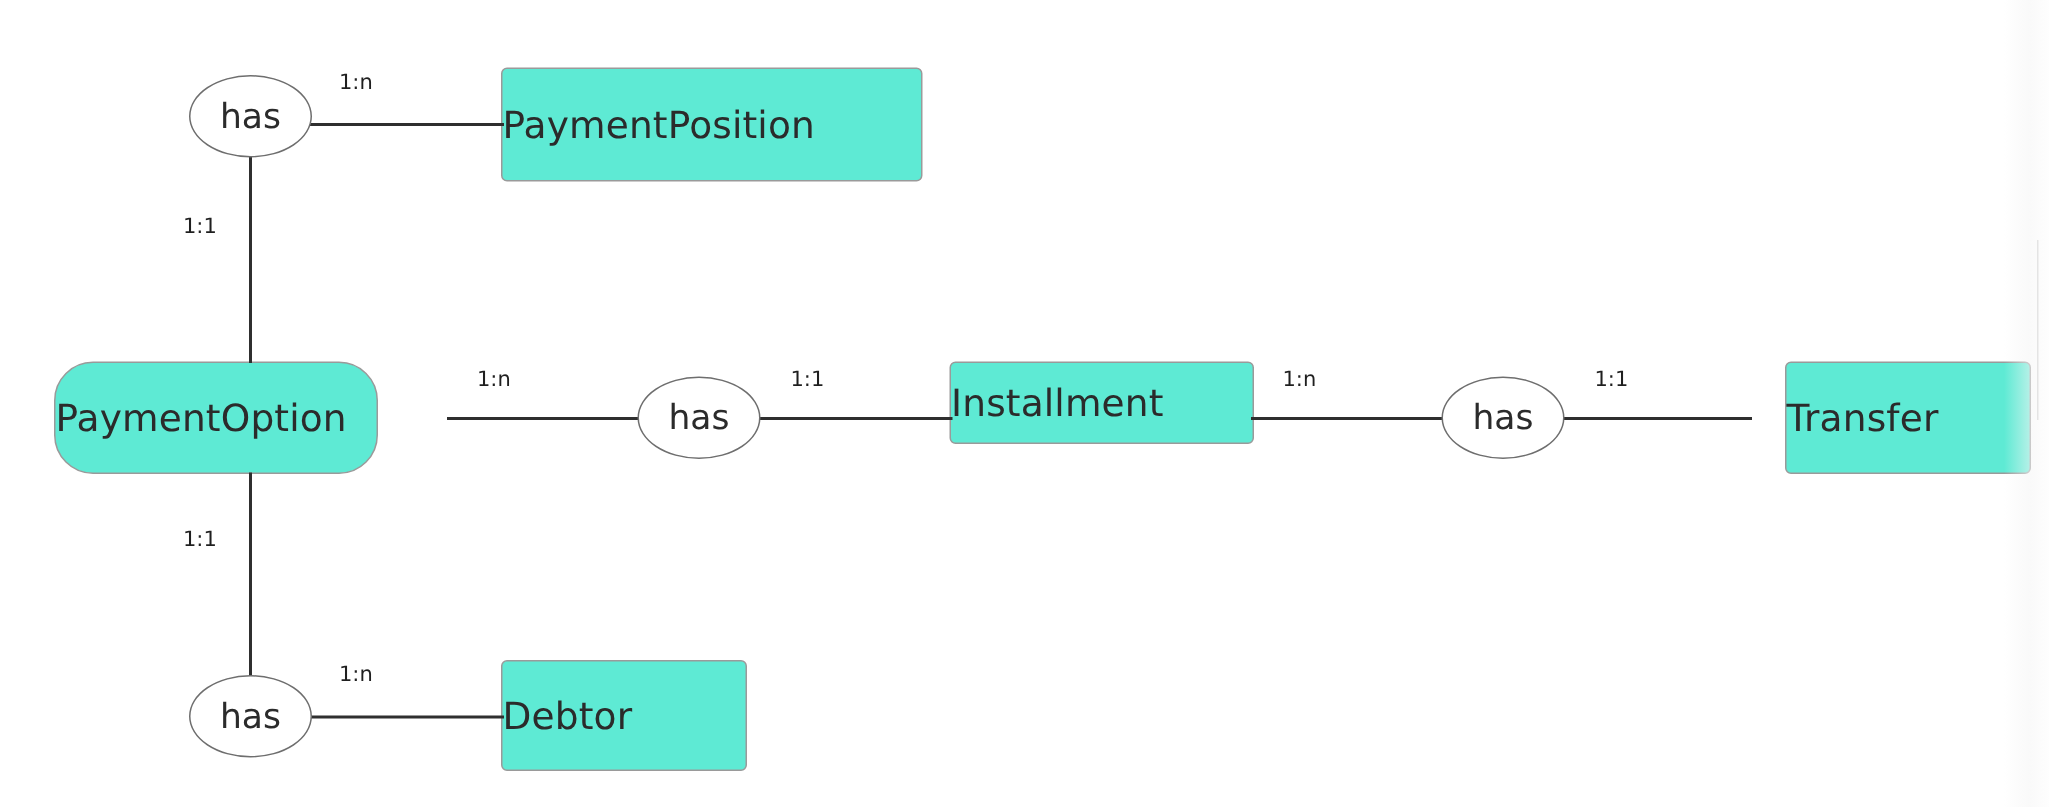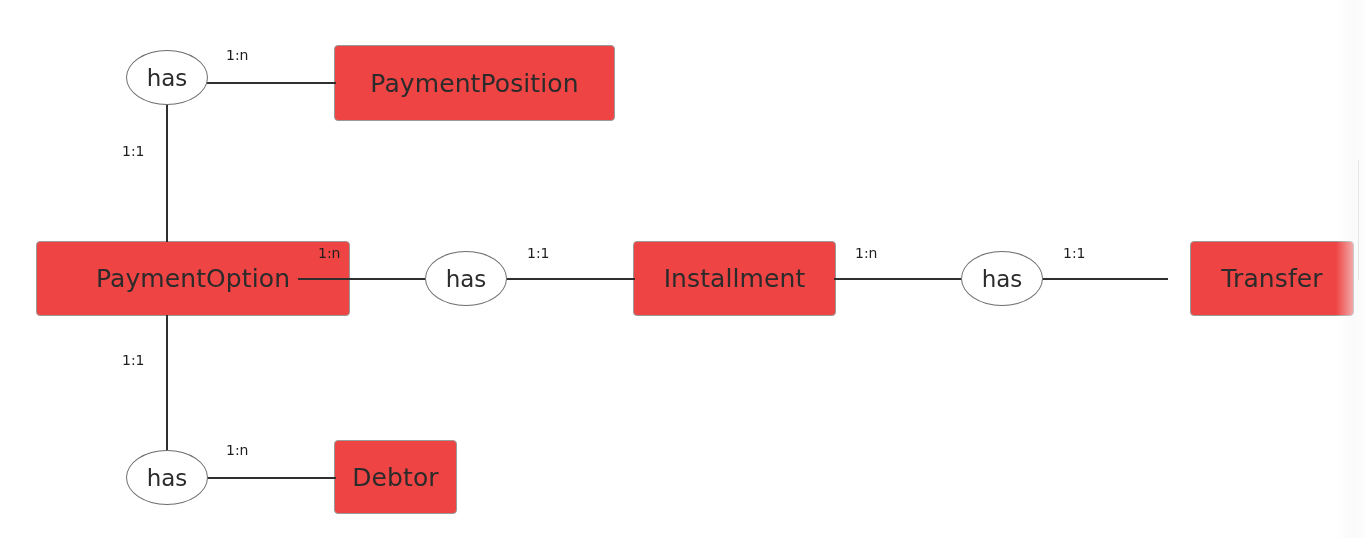--- a/index.html
+++ b/index.html
@@ -34,26 +34,25 @@
     right: 7px;
     width: 1px;
     height: 120px;
     background: rgba(225,225,225,0.9);
   }
 
   
   .entity {
     position: absolute;
     box-sizing: border-box;
-    background: #ef4444;
+    background: #5eead4;
     border: 1px solid #9a9a9a;
     border-radius: 4px;
     display: flex;
     align-items: center;
-    justify-content: center;
     color: #2b2b2b;
     font-size: 25px;
     letter-spacing: 0.1px;
     white-space: nowrap;
   }
 
   
   .rel {
     position: absolute;
     box-sizing: border-box;
@@ -127,33 +126,33 @@
   </div>
 
   <div class="rel" style="left:126px; top:450px; width:82px; height:55px;">
     <span>has</span>
   </div>
 
   <div class="entity" style="left:334px; top:45px; width:281px; height:76px;">
     <span>PaymentPosition</span>
   </div>
 
-  <div class="entity" style="left:36px; top:241px; width:314px; height:75px;">
+  <div class="entity" style="left:36px; top:241px; width:216px; height:75px;border-radius:26px;">
     <span>PaymentOption</span>
   </div>
 
-  <div class="entity" style="left:633px; top:241px; width:203px; height:75px;">
+  <div class="entity" style="left:633px; top:241px; width:203px; height:55px;">
     <span>Installment</span>
   </div>
 
   <div class="entity" style="left:1166px; top:241px; width:164px; height:75px;margin-left:24px;">
     <span>Transfer</span>
   </div>
 
-  <div class="entity" style="left:334px; top:440px; width:123px; height:74px;">
+  <div class="entity" style="left:334px; top:440px; width:164px; height:74px;">
     <span>Debtor</span>
   </div>
 
   <div class="card" style="left:226px; top:47px;">1:n</div>
 
   <div class="card" style="left:122px; top:143px;">1:1</div>
 
   <div class="card" style="left:318px; top:245px;">1:n</div>
 
   <div class="card" style="left:527px; top:245px;">1:1</div>

